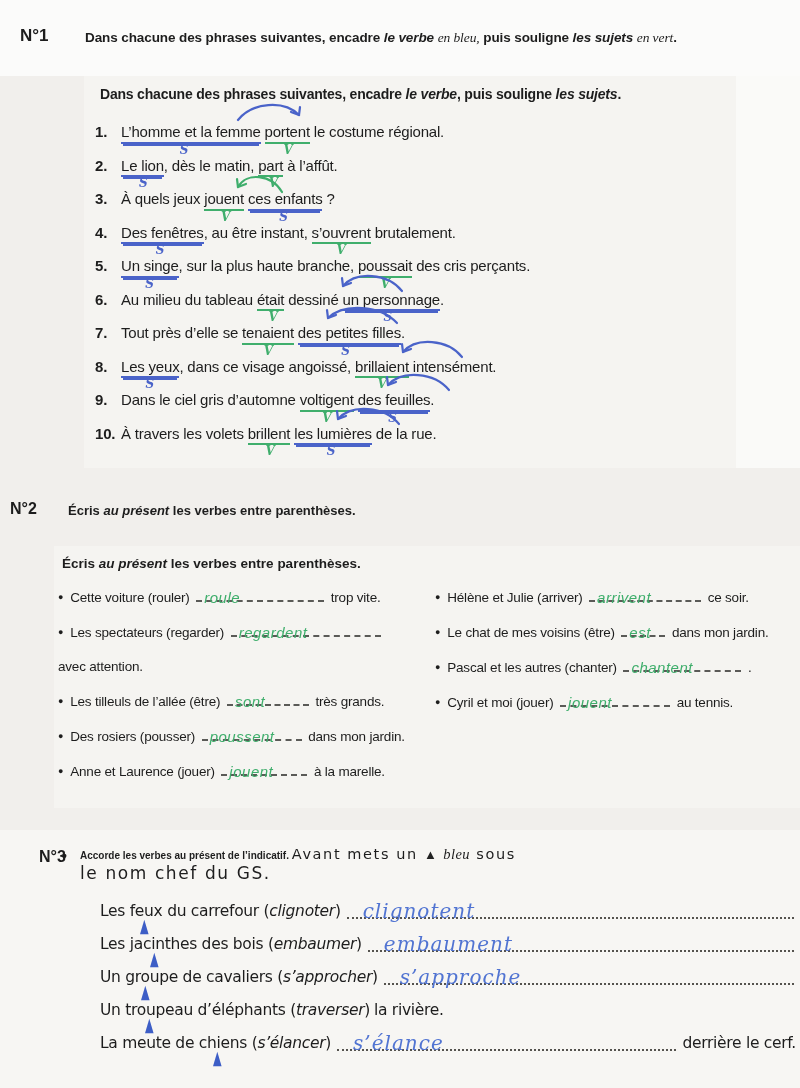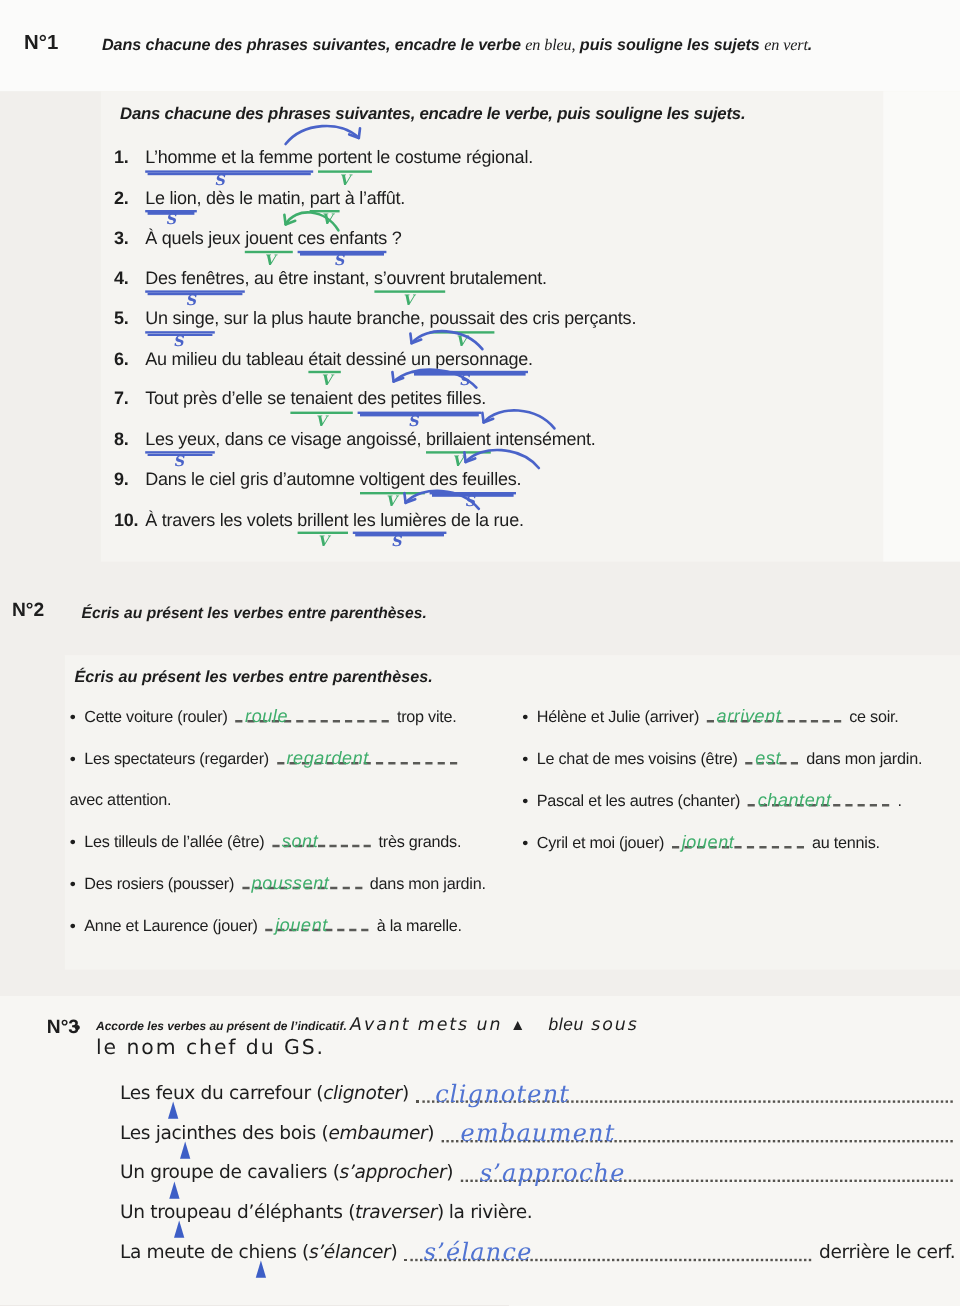--- a/index.html
+++ b/index.html
@@ -11,27 +11,27 @@
     background:#f1efec;color:var(--ink);
     font-family:"Liberation Sans",sans-serif;overflow:hidden;
   }
   .patch{position:absolute;}
   .p1{left:0;top:0;width:800px;height:76px;background:#fbfbfa;}
   .p2{left:84px;top:76px;width:652px;height:392px;background:#f5f4f1;}
   .p3{left:54px;top:546px;width:746px;height:262px;background:#f5f4f1;}
   .p4{left:0;top:830px;width:800px;height:258px;background:#f7f6f3;}
   .p5{left:736px;top:76px;width:64px;height:392px;background:#fafaf8;}
 
-  .sg{white-space:pre-wrap;font-style:italic;}
+  .sg{white-space:pre-wrap;}
   .sg-b{font-weight:700;}
   .sg-bi{font-weight:700;font-style:italic;}
   .sg-i{font-style:italic;font-family:"Liberation Serif",serif;}
   .sg-hand{font-family:"DejaVu Sans",sans-serif;letter-spacing:1.6px;font-weight:400;}
   .sg-hand-tri{color:#222;font-size:13px;}
-  .sg-hand-cur{font-family:Liberation Sans, sans-serif;font-style:italic;letter-spacing:.5px;margin-left:13px;}
+  .sg-hand-cur{font-family:Liberation Serif, serif;font-style:italic;letter-spacing:.5px;}
 
   
   .ex1-label{position:absolute;left:20px;top:26px;font-weight:700;font-size:17px;}
   .ex1-instruction{position:absolute;left:85px;top:30px;width:650px;font-size:13.5px;letter-spacing:-.1px;}
   .ex1-subtitle{position:absolute;left:100px;top:86px;width:600px;font-size:14px;letter-spacing:-.2px;}
   .ex1-sentences{position:absolute;left:95px;top:112px;width:600px;}
   .sentence{position:relative;height:33.5px;padding-top:11px;box-sizing:border-box;
             font-size:15px;letter-spacing:-.2px;white-space:nowrap;}
   .snum{font-weight:700;display:inline-block;min-width:26px;}
   .mk{position:relative;display:inline-block;line-height:1.1;}

